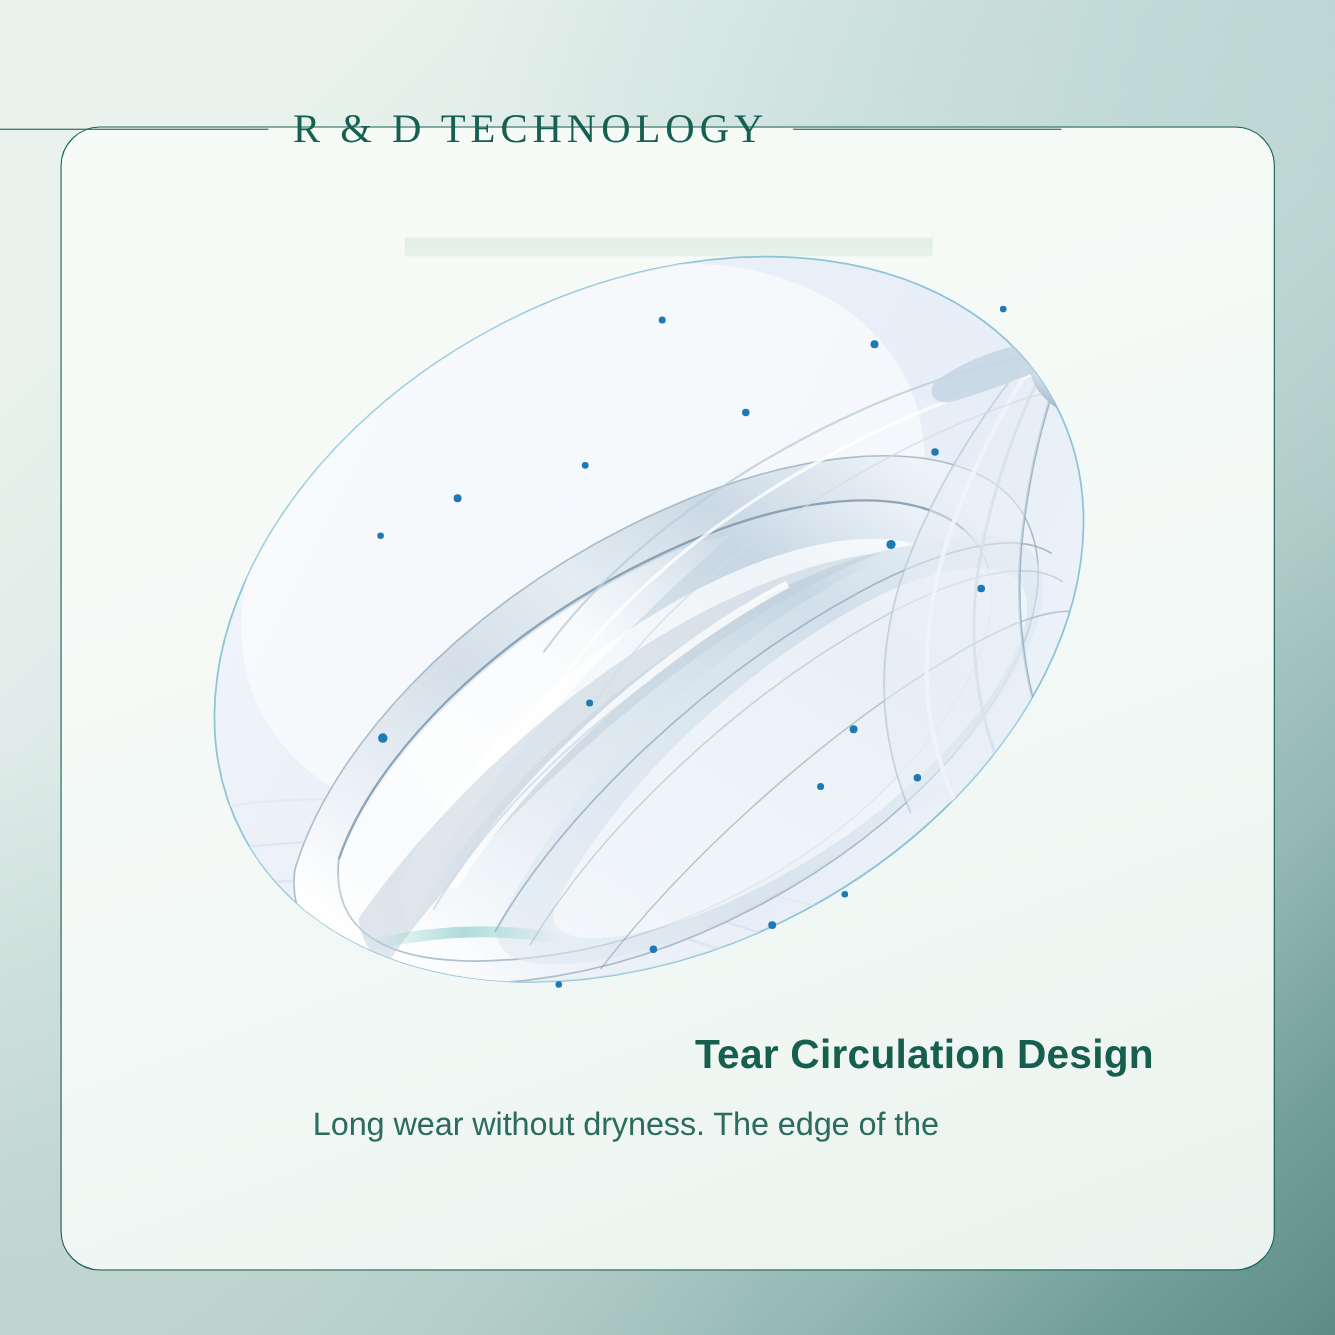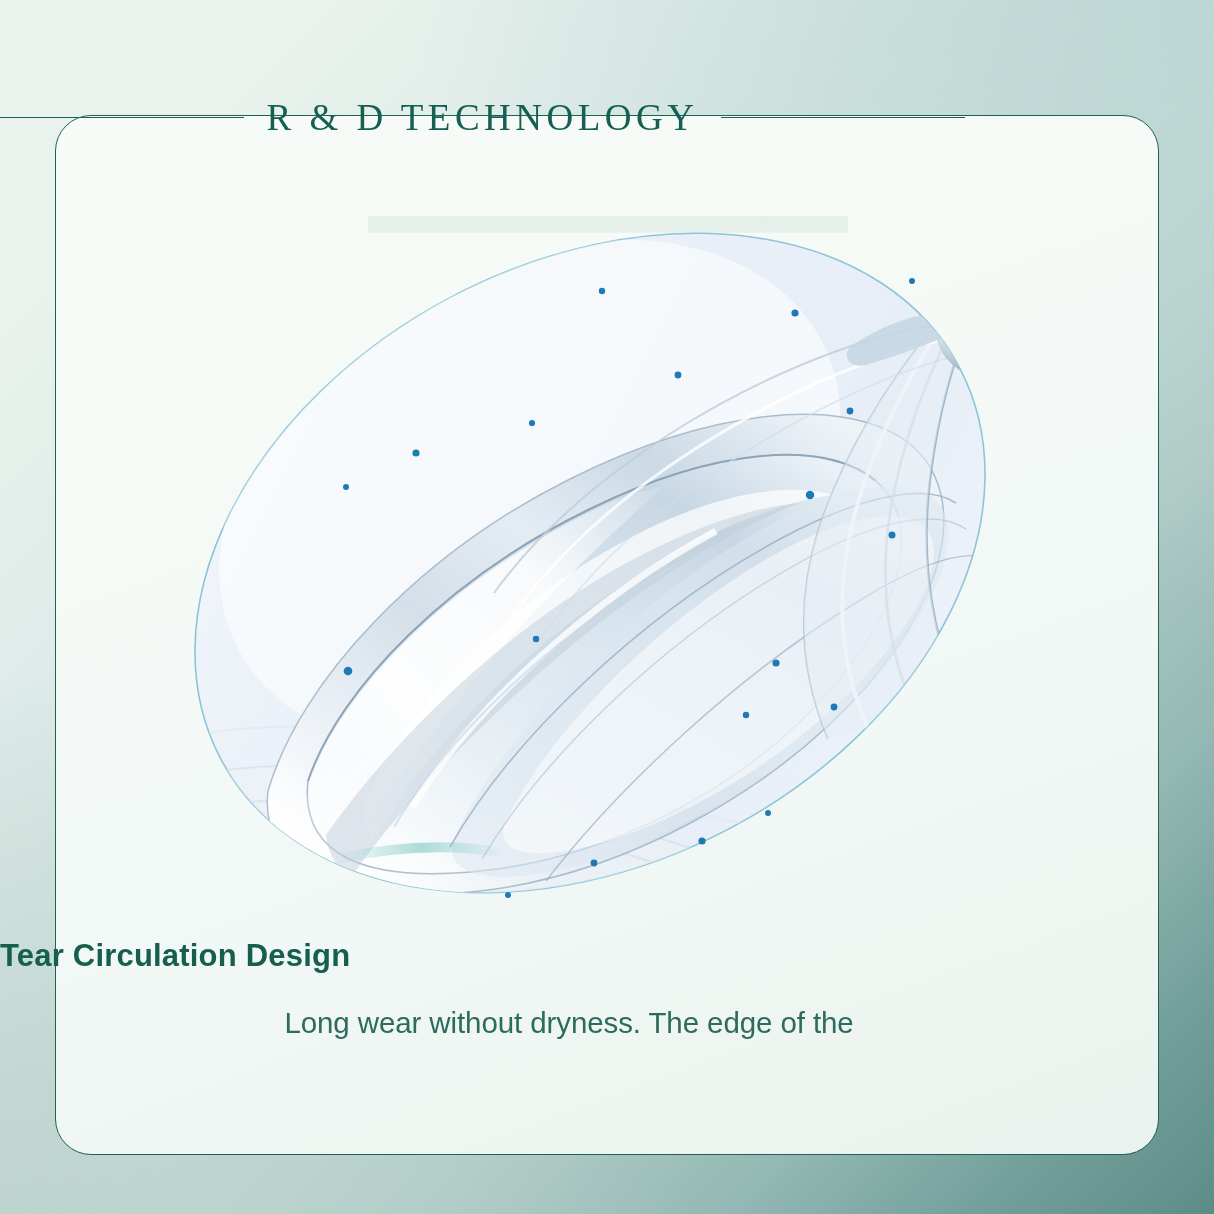--- a/index.html
+++ b/index.html
@@ -111,22 +111,22 @@
     height: 745px;
   }
   .hero svg { display: block; width: 100%; height: 100%; }
 
   
   .caption-head {
     position: absolute;
     left: 0;
     top: 938px;
     width: 1049px;
-    text-align: left;
-    font-size: 31px;
+    text-align: right;
+    font-size: 37px;
     font-weight: bold;
     color: #165f4f;
     letter-spacing: 0.2px;
   }
   .caption-body {
     position: absolute;
     left: 0;
     top: 1004px;
     width: 1138px;
     text-align: center;

